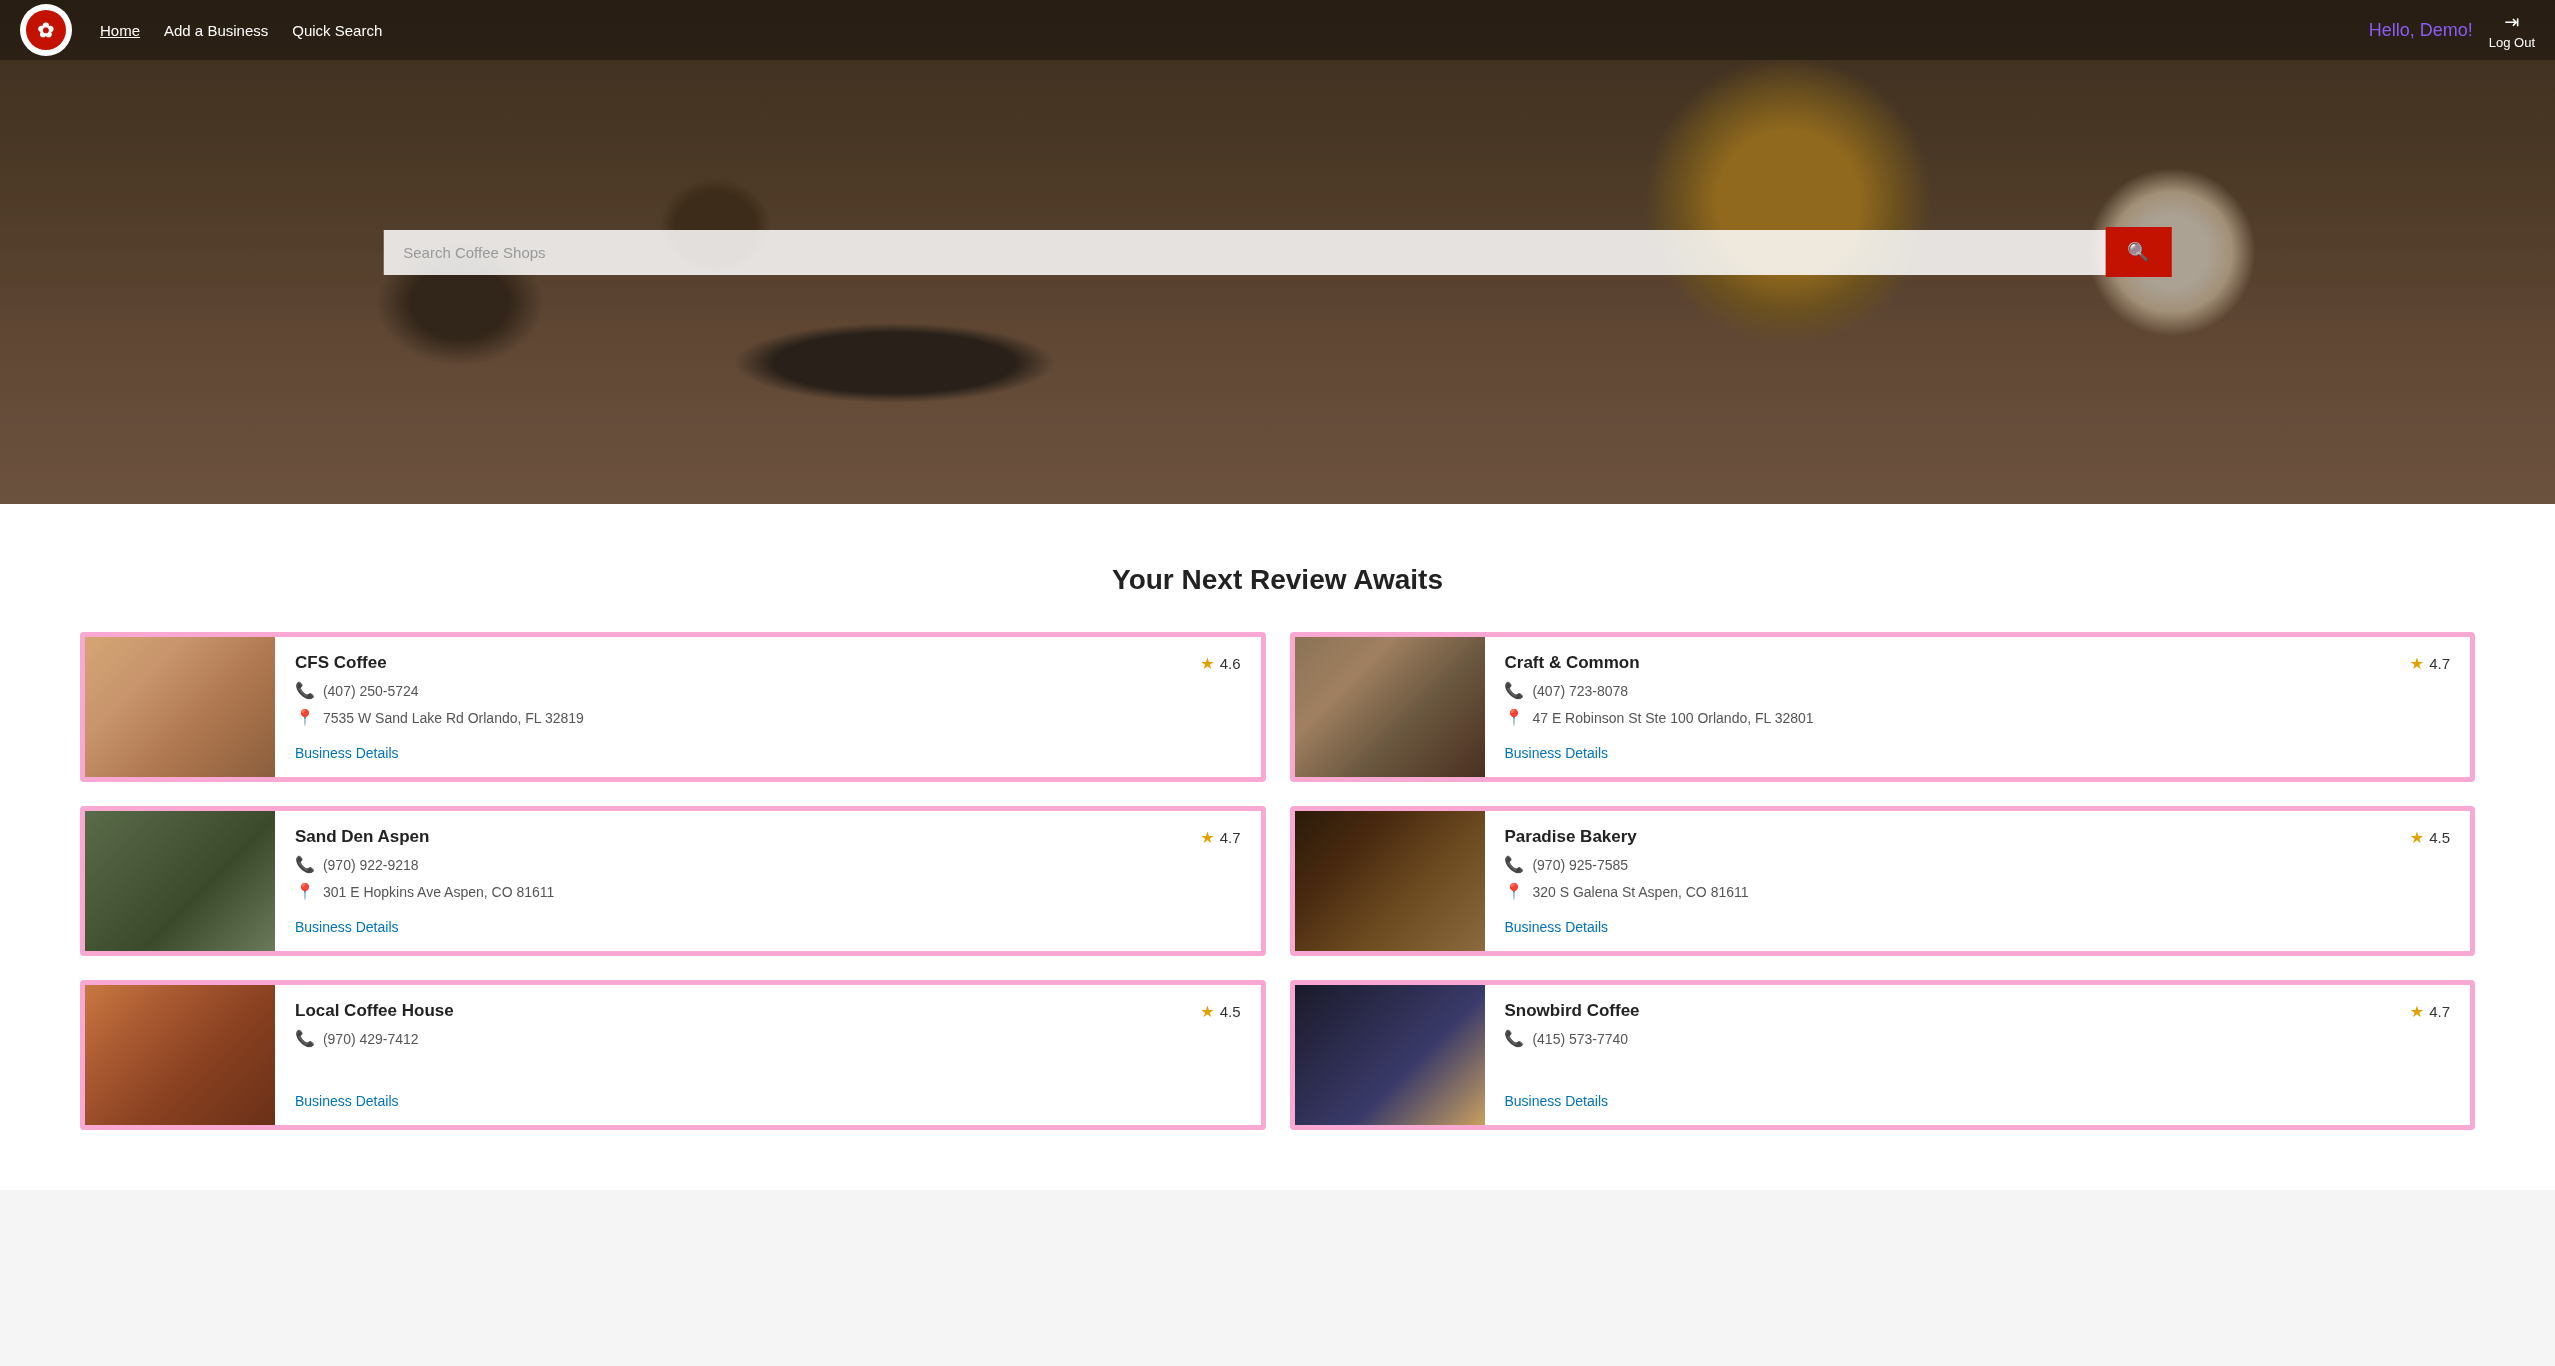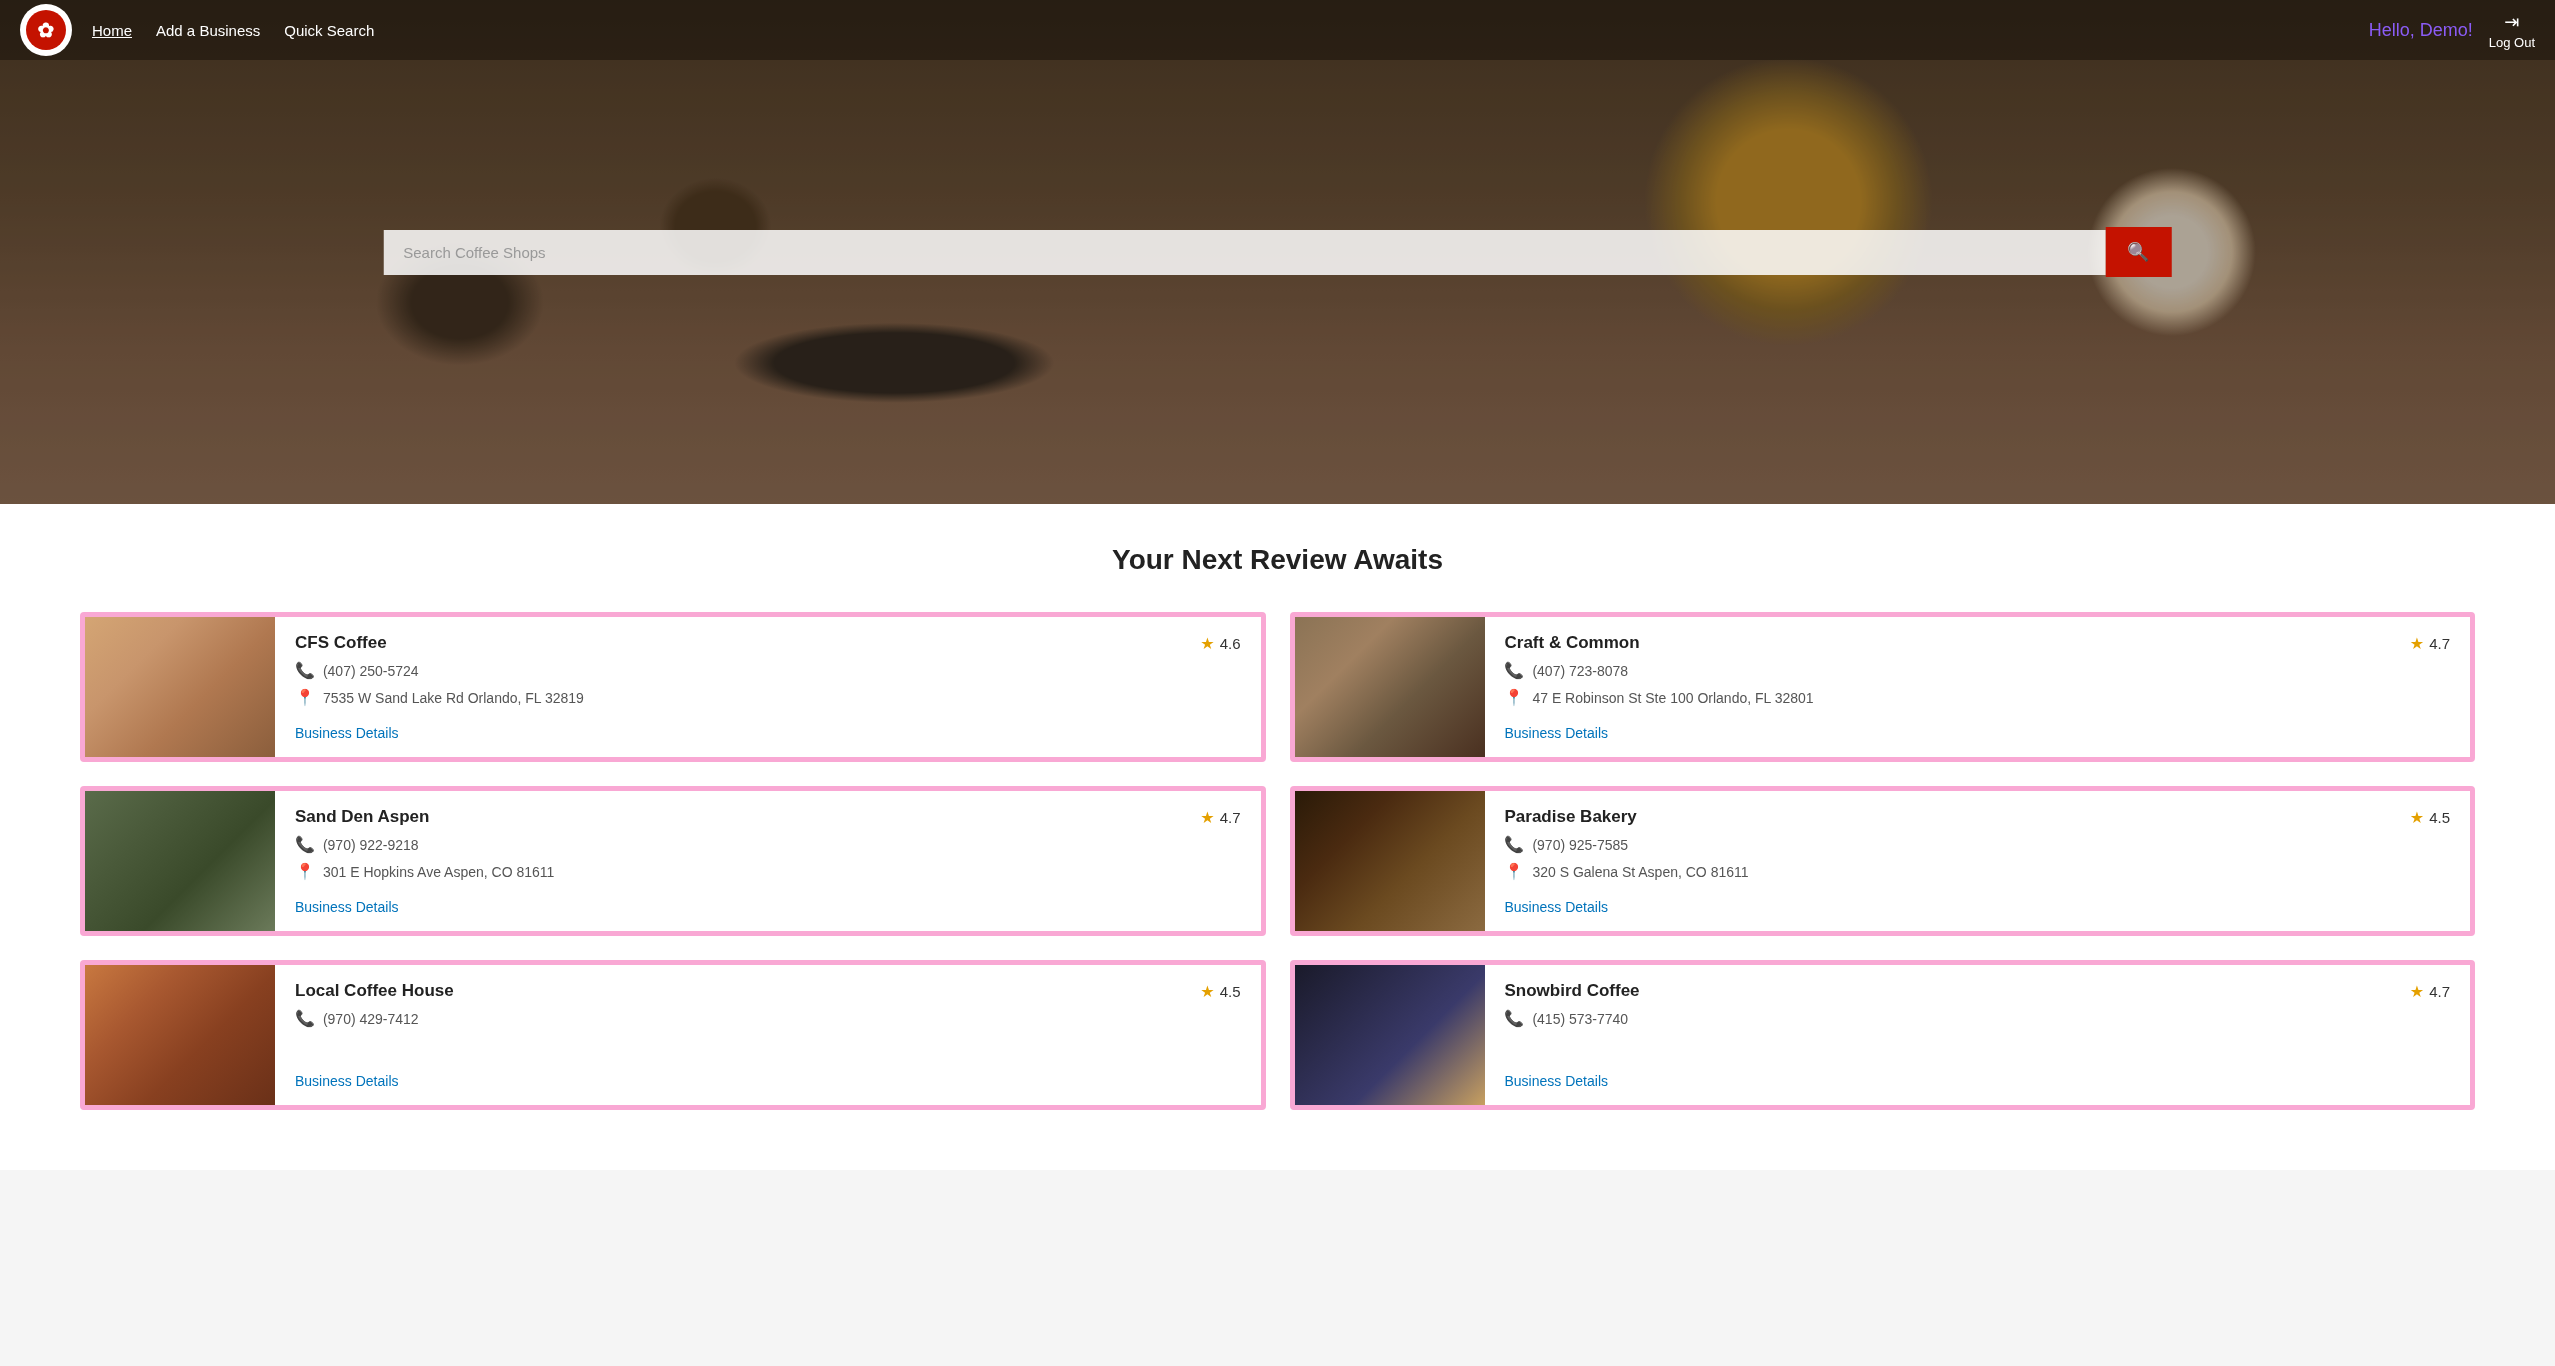--- a/index.html
+++ b/index.html
@@ -30,20 +30,21 @@
       border-radius: 50%;
       display: flex; align-items: center; justify-content: center;
       color: white;
       font-size: 20px;
       font-weight: bold;
     }
     .nav-links {
       display: flex;
       gap: 24px;
       flex: 1;
+      margin-left: 8px;
     }
     .nav-links a {
       color: white;
       text-decoration: none;
       font-size: 15px;
     }
     .nav-links a.active {
       text-decoration: underline;
     }
     .nav-right {
@@ -128,20 +129,21 @@
     .main-content {
       background: white;
       padding: 40px 80px 60px;
     }
     .section-title {
       text-align: center;
       font-size: 28px;
       font-weight: bold;
       color: #222;
       margin-bottom: 36px;
+      margin-top: 20px;
     }
     .business-grid {
       display: grid;
       grid-template-columns: 1fr 1fr;
       gap: 24px;
     }
     .business-card {
       display: flex;
       background: white;
       border: 5px solid #f9a8d4;

